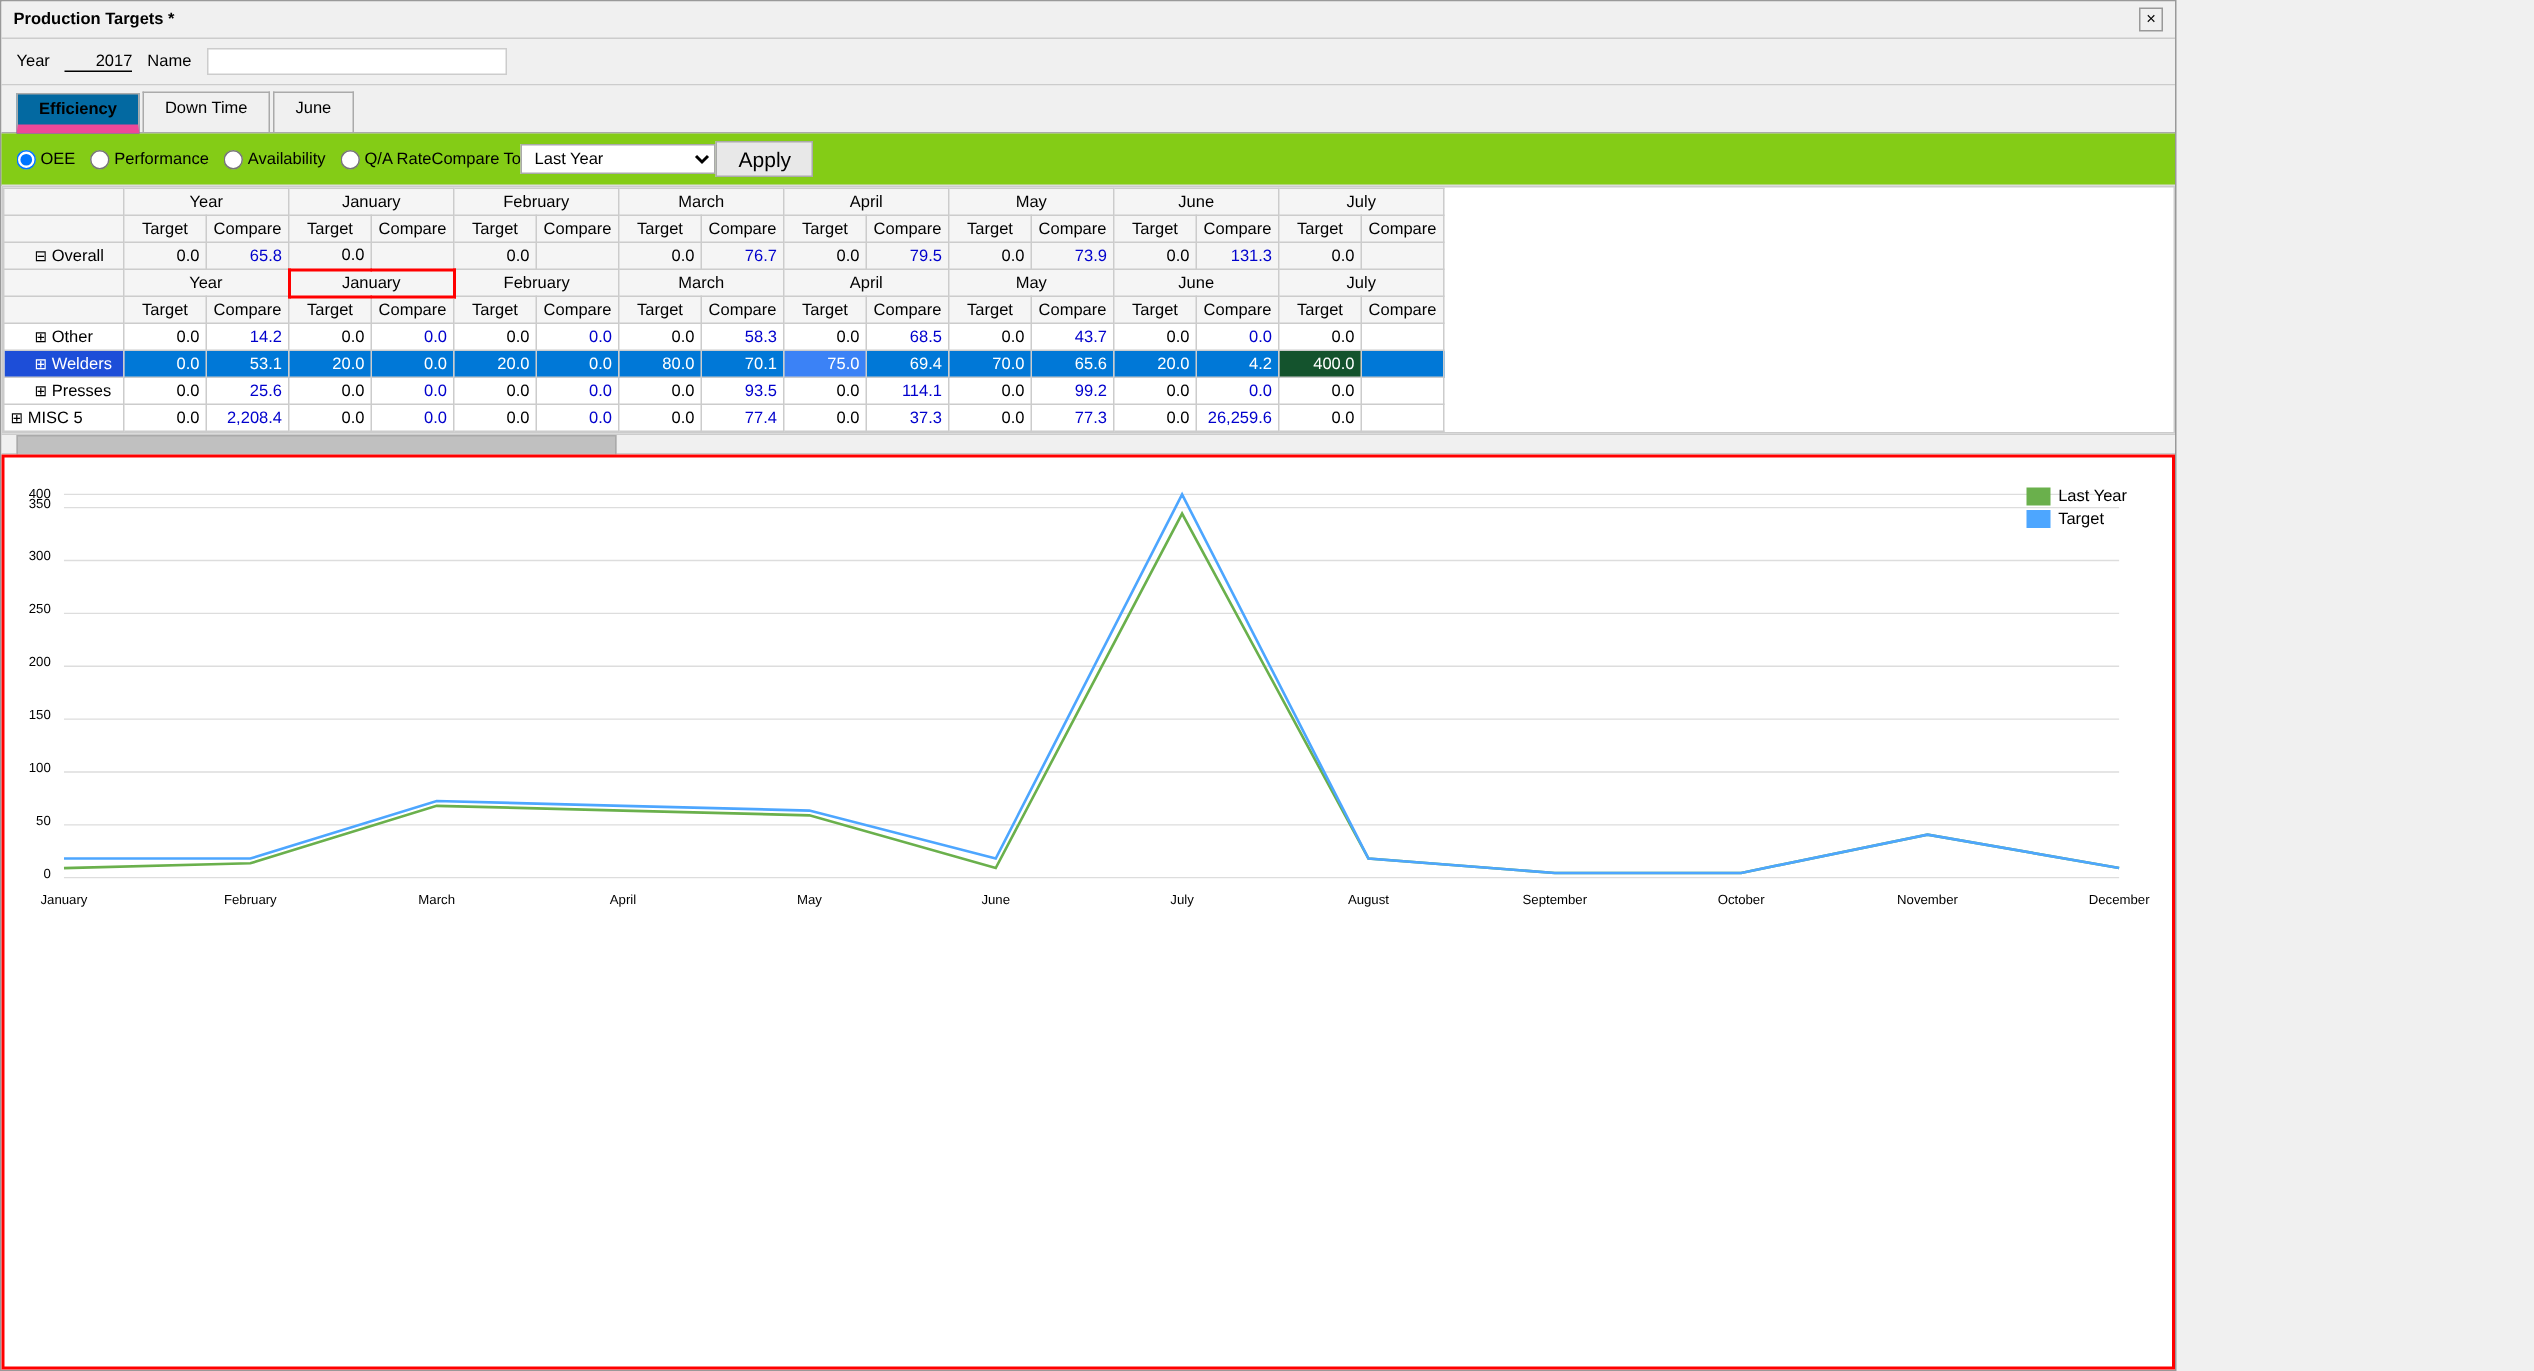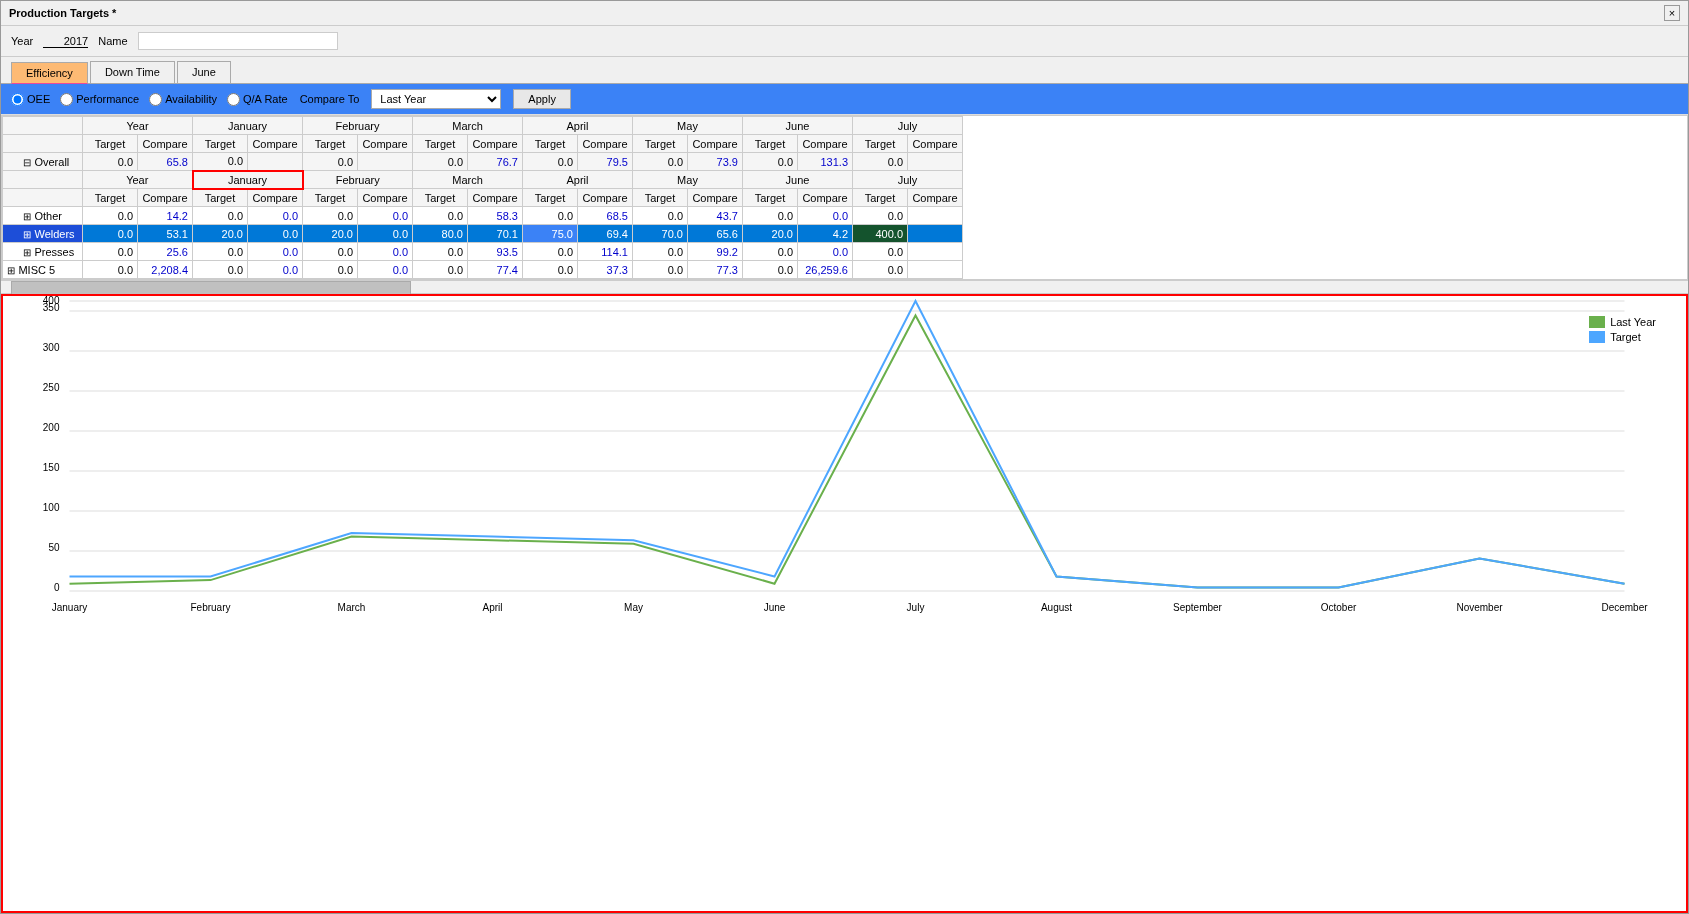--- a/index.html
+++ b/index.html
@@ -1,36 +1,36 @@
 <!DOCTYPE html>
 <html><head>
   <meta charset="utf-8">
   <style>
     * { box-sizing: border-box; margin: 0; padding: 0; }
     body { font-family: 'Segoe UI', Tahoma, Arial, sans-serif; font-size: 11px; background: #f0f0f0; color: #000; }
 
-    .window { width: 1689px; min-height: 914px; background: #f0f0f0; border: 1px solid #999; display: flex; flex-direction: column; }
+    .window { width: 1451px; min-height: 914px; background: #f0f0f0; border: 1px solid #999; display: flex; flex-direction: column; }
 
     .title-bar { background: #f0f0f0; border-bottom: 1px solid #ccc; padding: 4px 8px; display: flex; align-items: center; justify-content: space-between; }
     .title-bar-title { font-size: 11px; font-weight: bold; }
     .close-btn { width: 16px; height: 16px; background: #f0f0f0; border: 1px solid #999; cursor: pointer; display: flex; align-items: center; justify-content: center; font-size: 11px; }
 
     .top-bar { padding: 6px 10px; display: flex; align-items: center; gap: 10px; border-bottom: 1px solid #ccc; background: #f0f0f0; }
     .year-value { border: none; border-bottom: 1px solid #000; width: 45px; font-size: 11px; text-align: right; background: transparent; }
     .name-input { border: 1px solid #ccc; padding: 2px 4px; width: 200px; font-size: 11px; background: white; }
 
     .tabs { display: flex; padding: 4px 10px 0; background: #f0f0f0; border-bottom: 1px solid #aaa; }
     .tab { padding: 4px 14px; border: 1px solid #aaa; border-bottom: none; cursor: pointer; background: #f0f0f0; font-size: 11px; margin-right: 2px; }
-    .tab.active { background: #fdba74; border-bottom: 1px solid #ec4899; position: relative; top: 1px; font-weight: normal; }
-
-    .filter-bar { padding: 5px 10px; display: flex; align-items: center; gap: 12px; background: #3b82f6; border-bottom: 1px solid #ddd; }
+    .tab.active { background: #0369a1; border-bottom: 6px solid #ec4899; position: relative; top: 1px; font-weight: bold; }
+
+    .filter-bar { padding: 5px 10px; display: flex; align-items: center; background: #84cc16; border-bottom: 1px solid #ddd; }
     .radio-group { display: flex; gap: 10px; align-items: center; }
     .radio-item { display: flex; align-items: center; gap: 3px; cursor: pointer; font-size: 11px; }
     .compare-select { border: 1px solid #aaa; padding: 2px 4px; font-size: 11px; width: 130px; background: white; }
-    .apply-btn { padding: 3px 14px; border: 1px solid #aaa; background: #e8e8e8; cursor: pointer; font-size: 11px; }
+    .apply-btn { padding: 3px 14px; border: 1px solid #aaa; background: #e8e8e8; cursor: pointer; font-size: 14px; }
 
     .grid-container { overflow-x: auto; flex: 0 0 auto; background: white; border: 1px solid #ccc; margin: 0; }
 
     table.main-grid { border-collapse: collapse; font-size: 11px; white-space: nowrap; }
     table.main-grid th, table.main-grid td { border: 1px solid #ccc; padding: 1px 4px; text-align: right; min-width: 55px; height: 18px; }
     table.main-grid th { background: #f5f5f5; font-weight: normal; text-align: center; }
     table.main-grid .row-header { text-align: left; min-width: 80px; }
     table.main-grid .compare-val { color: #0000cc; }
     table.main-grid .selected-row td { background: #0078d7; color: white; }
     table.main-grid .overall-row td { background: #f5f5f5; }

